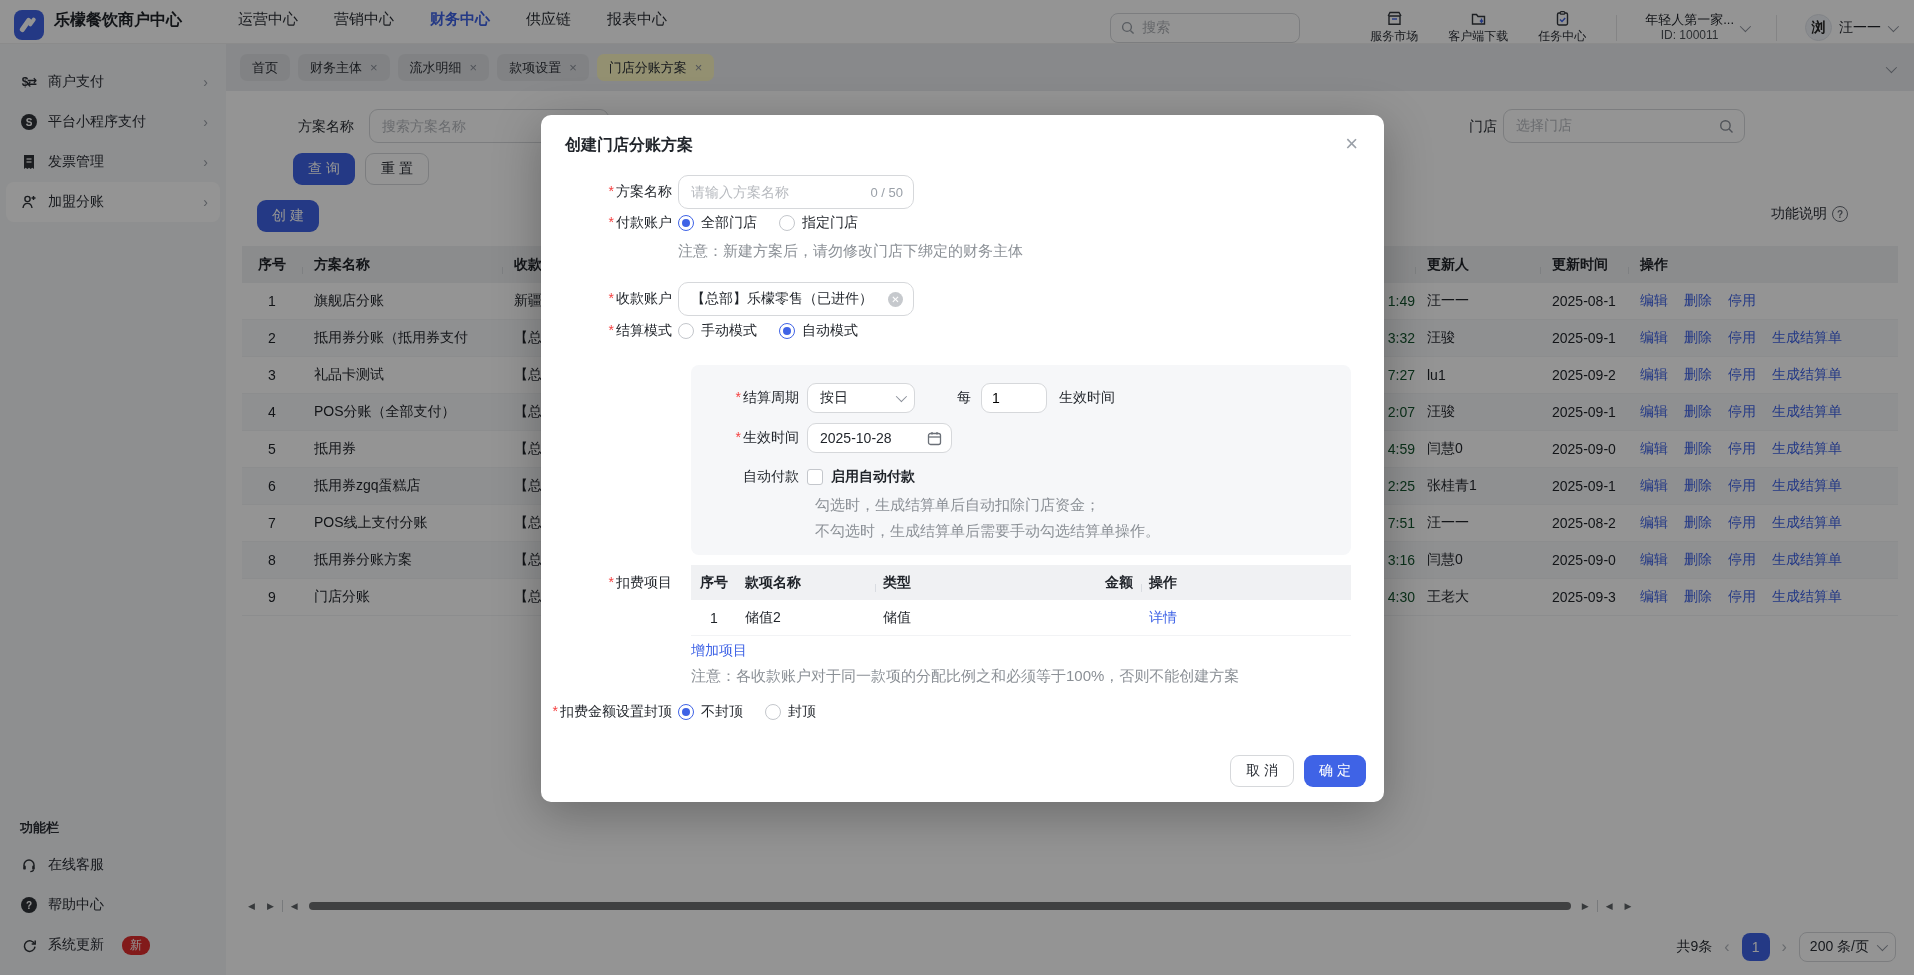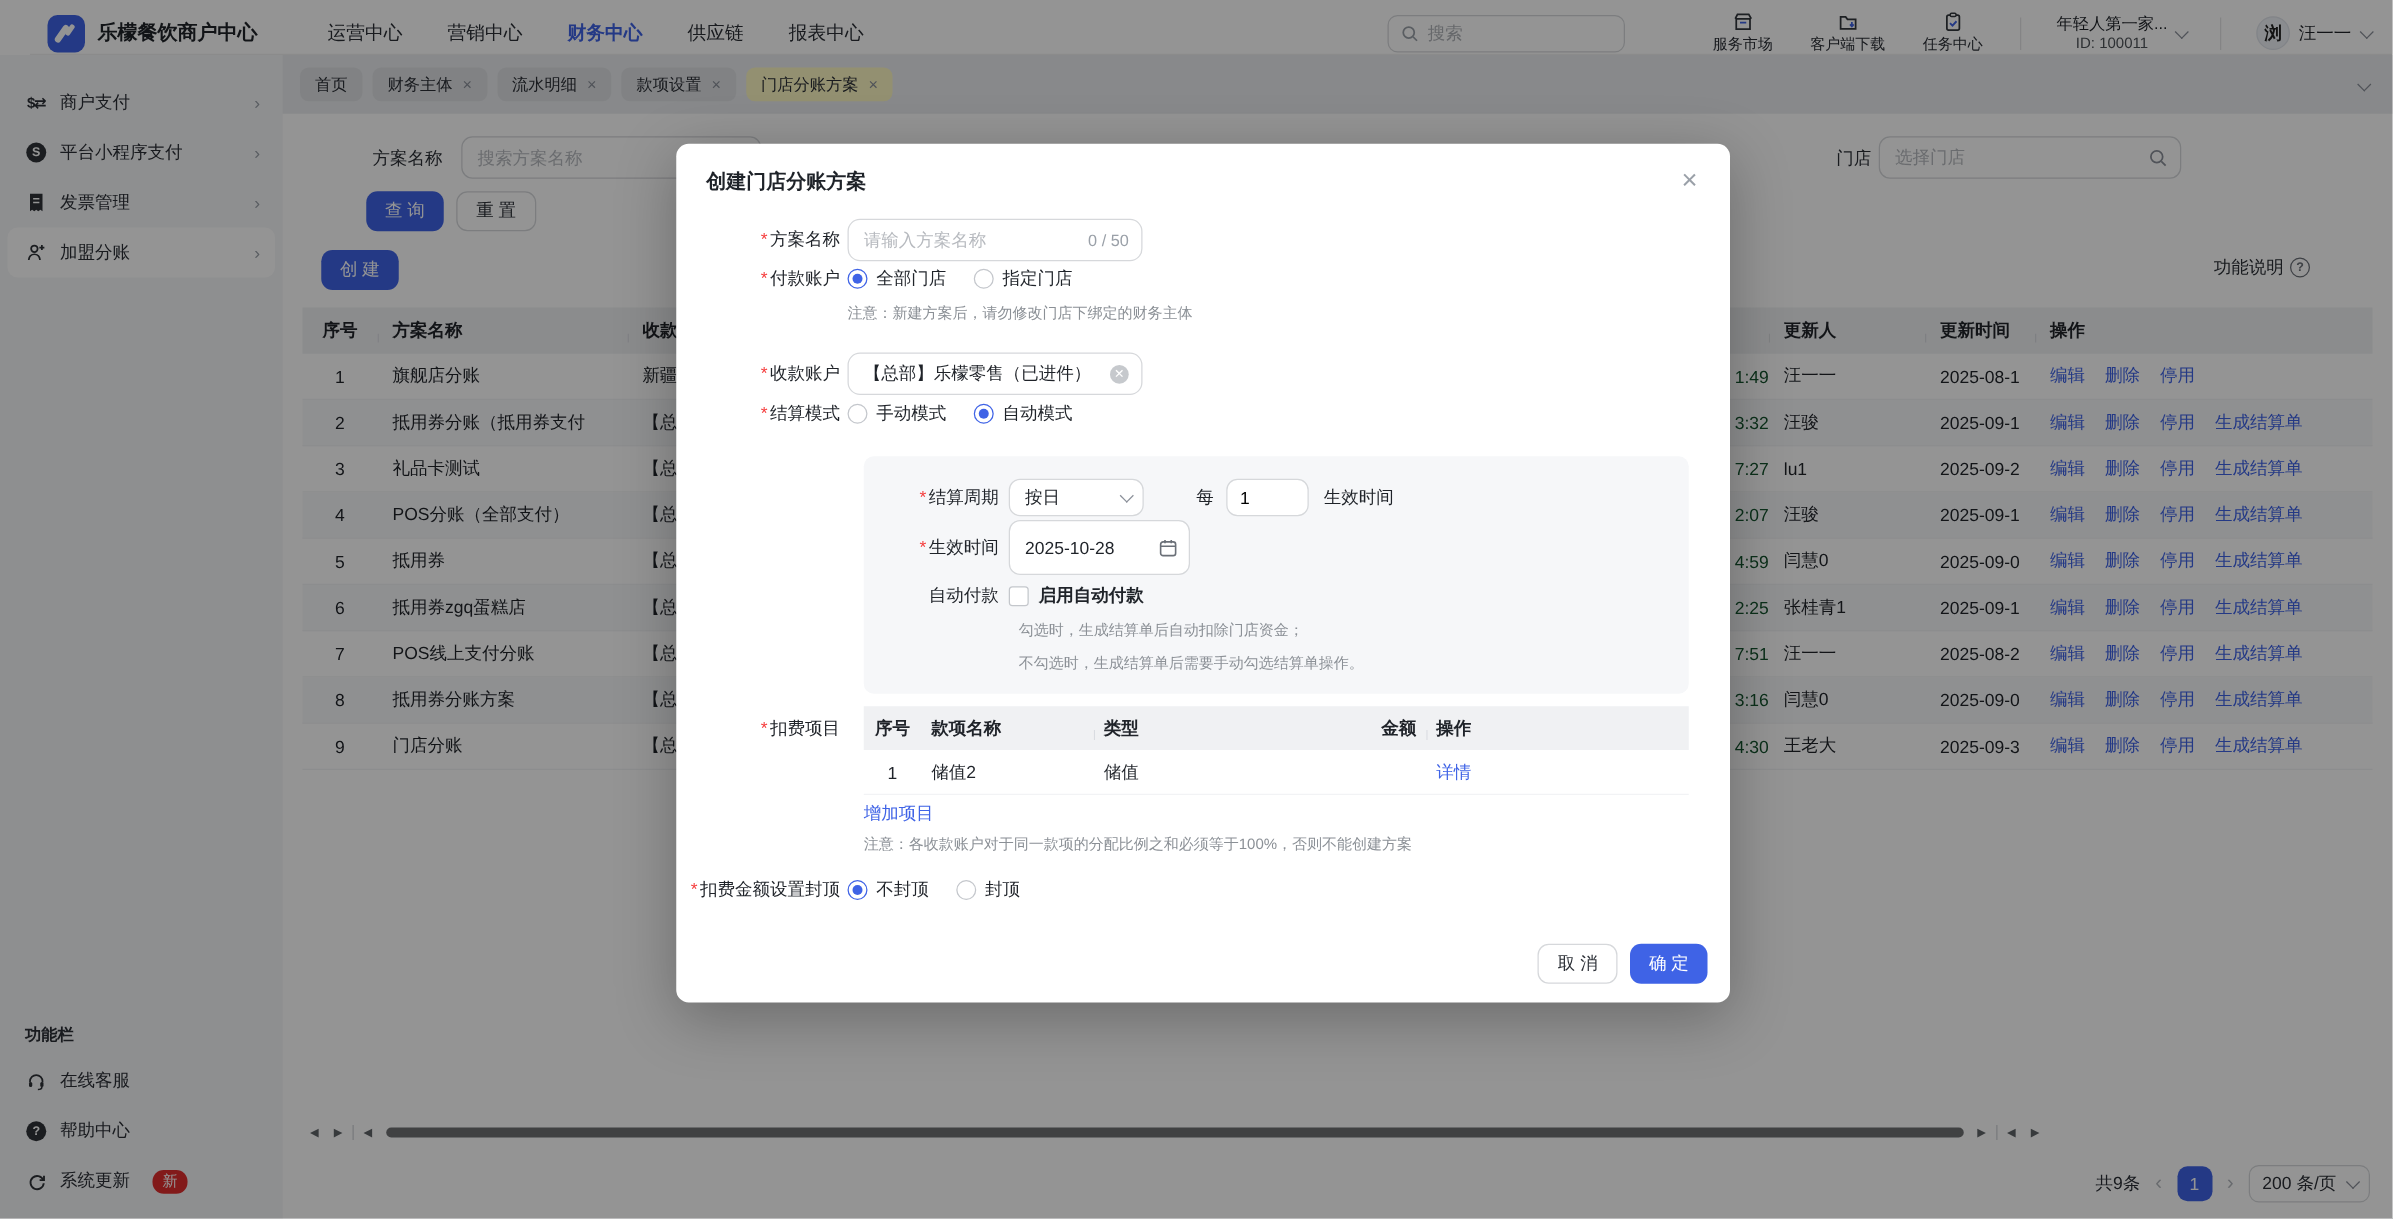--- a/index.html
+++ b/index.html
@@ -1,20 +1,20 @@
 <!DOCTYPE html>
 <html><head>
 <meta charset="utf-8">
 <style>
   * { box-sizing: border-box; margin: 0; padding: 0; }
   html,body { width:1914px; height:975px; overflow:hidden; }
   body { font-family:"Liberation Sans","DejaVu Sans",sans-serif; color:#1f2329; background:#fff; position:relative; font-size:14px; }
 
   
-  .topbar { height:44px; background:#fff; display:flex; align-items:center; padding:10px 18px 0 14px; border-bottom:1px solid #f0f0f0;margin-left:24px; }
+  .topbar { height:44px; background:#fff; display:flex; align-items:flex-start; padding:10px 18px 0 14px; border-bottom:1px solid #f0f0f0; }
   .logo { width:30px; height:30px; border-radius:8px; background:#3f63e6; margin-right:10px; position:relative; overflow:hidden; flex-shrink:0; }
   .logo i { position:absolute; width:5px; height:16px; background:#fff; border-radius:3px; transform:rotate(35deg); }
   .logo i:nth-child(1){ left:9px; top:7px; }
   .logo i:nth-child(2){ left:16px; top:7px; width:4px; height:10px; }
   .brand { font-size:16px; font-weight:700; margin-right:56px; white-space:nowrap; }
   .nav { display:flex; gap:36px; font-size:15px; color:#2b2f36; }
   .nav-item { cursor:pointer; white-space:nowrap; }
   .nav-item.active { color:#3f63e6; font-weight:600; }
   .topbar-right { margin-left:auto; display:flex; align-items:center; gap:28px; }
   .search-box { width:190px; height:30px; border:1px solid #d6d8db; border-radius:8px; display:flex; align-items:center; gap:7px; padding:0 10px; color:#b0b3b8; margin-right:40px; }
@@ -96,28 +96,28 @@
   .mctrl { margin-left:6px; display:flex; align-items:center; }
   .m-input-wrap { width:236px; height:34px; border:1px solid #d6d8db; border-radius:10px; display:flex; align-items:center; padding:0 10px 0 12px; gap:6px; background:#fff; }
   .m-input-wrap input { border:none; outline:none; flex:1; font-size:14px; font-family:inherit; min-width:0; color:#1f2329; }
   .m-input-wrap input::placeholder { color:#b7babf; }
   .counter { color:#9aa0a8; font-size:13px; }
   .clear-ic { width:15px; height:15px; border-radius:50%; background:#c6c9cd; color:#fff; font-size:10px; display:flex; align-items:center; justify-content:center; cursor:pointer; flex-shrink:0; }
   .radio { width:16px; height:16px; border-radius:50%; border:1px solid #c4c7cc; background:#fff; position:relative; flex-shrink:0; cursor:pointer; }
   .radio.sel { border-color:#3f63e6; }
   .radio.sel::after { content:''; position:absolute; inset:3px; border-radius:50%; background:#3f63e6; }
   .opt { display:flex; align-items:center; gap:7px; margin-right:22px; cursor:pointer; }
-  .gray-note { color:#8b9096; font-size:12px; position:absolute; }
+  .gray-note { color:#8b9096; font-size:15px; position:absolute; }
   .panel { position:absolute; left:150px; width:660px; height:190px; background:#f6f7f9; border-radius:8px; top:250px; }
   .prow { position:absolute; display:flex; align-items:center; left:0; right:16px; }
   .plabel { width:108px; text-align:right; font-size:14px; color:#1f2329; flex-shrink:0; }
   .pctrl { margin-left:8px; display:flex; align-items:center; }
   .sel-box { height:30px; border:1px solid #d6d8db; border-radius:9px; background:#fff; display:flex; align-items:center; justify-content:space-between; padding:0 10px 0 12px; cursor:pointer; }
   .num-input { width:66px; height:30px; border:1px solid #d6d8db; border-radius:9px; padding:0 10px; font-size:14px; outline:none; font-family:inherit; background:#fff; }
-  .date-box { width:145px; height:44px; border:1px solid #d6d8db; border-radius:9px; background:#fff; display:flex; align-items:center; justify-content:space-between; padding:0 9px 0 12px; cursor:pointer; }
+  .date-box { width:145px; height:30px; border:1px solid #d6d8db; border-radius:9px; background:#fff; display:flex; align-items:center; justify-content:space-between; padding:0 9px 0 12px; cursor:pointer; }
   .checkbox { width:16px; height:16px; border:1px solid #c4c7cc; border-radius:3px; background:#fff; cursor:pointer; flex-shrink:0; }
   .cb-label { margin-left:8px; font-weight:600; }
   .fee-table { position:absolute; left:150px; width:660px; top:450px; font-size:14px; }
   .ftr { display:grid; grid-template-columns:46px 138px 128px 138px 1fr; align-items:center; }
   .ftr.fhead { background:#f0f1f3; height:35px; font-weight:700; }
   .ftr.fbody { height:36px; border-bottom:1px solid #f2f3f5; }
   .ftd { padding:0 8px; white-space:nowrap; overflow:hidden; }
   .ftd.c { text-align:center; padding:0; }
   .ftd.r { text-align:right; }
   .fhead .ftd { position:relative; }

